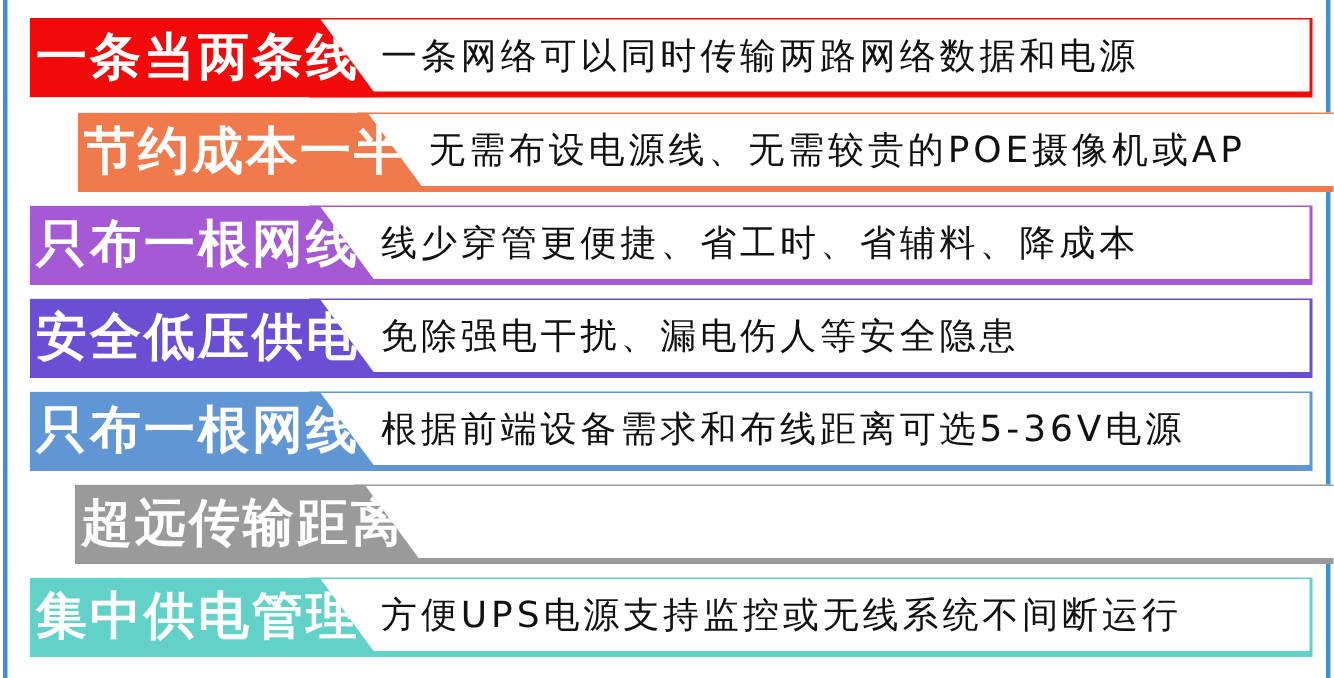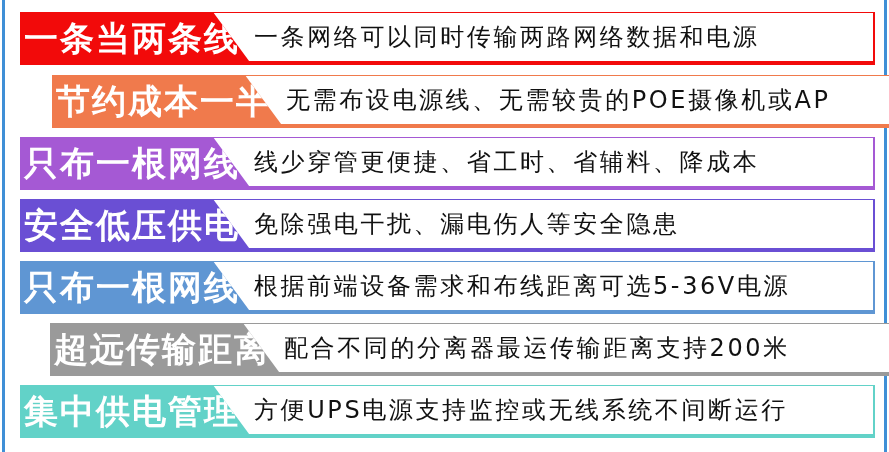--- a/index.html
+++ b/index.html
@@ -71,21 +71,20 @@
     <span class="label-text">只布一根网线</span>
   </div>
   <span class="desc">根据前端设备需求和布线距离可选5-36V电源</span>
 </div>
 
 <div class="row" style="top:323px;margin-left:30px; --c:#9a9a9a;">
   <div class="box"></div>
   <div class="label">
     <span class="label-text">超远传输距离</span>
   </div>
-  <span class="desc">配合不同的分离器最运传输距离支持200米</span>
 </div>
 
 <div class="row" style="top:385px; --c:#62d2c8;">
   <div class="box"></div>
   <div class="label">
     <span class="label-text">集中供电管理</span>
   </div>
   <span class="desc">方便UPS电源支持监控或无线系统不间断运行</span>
 </div>
 

